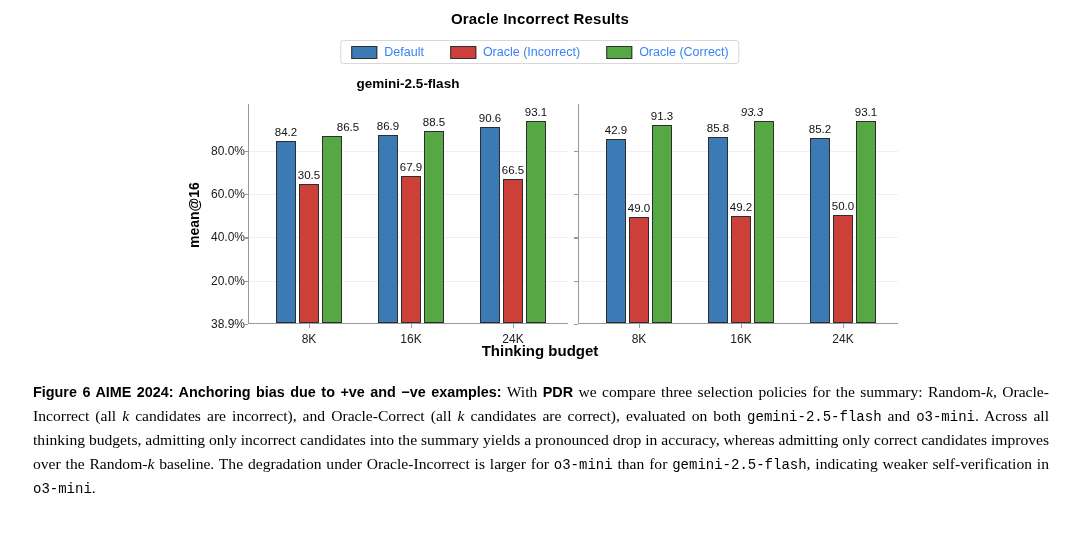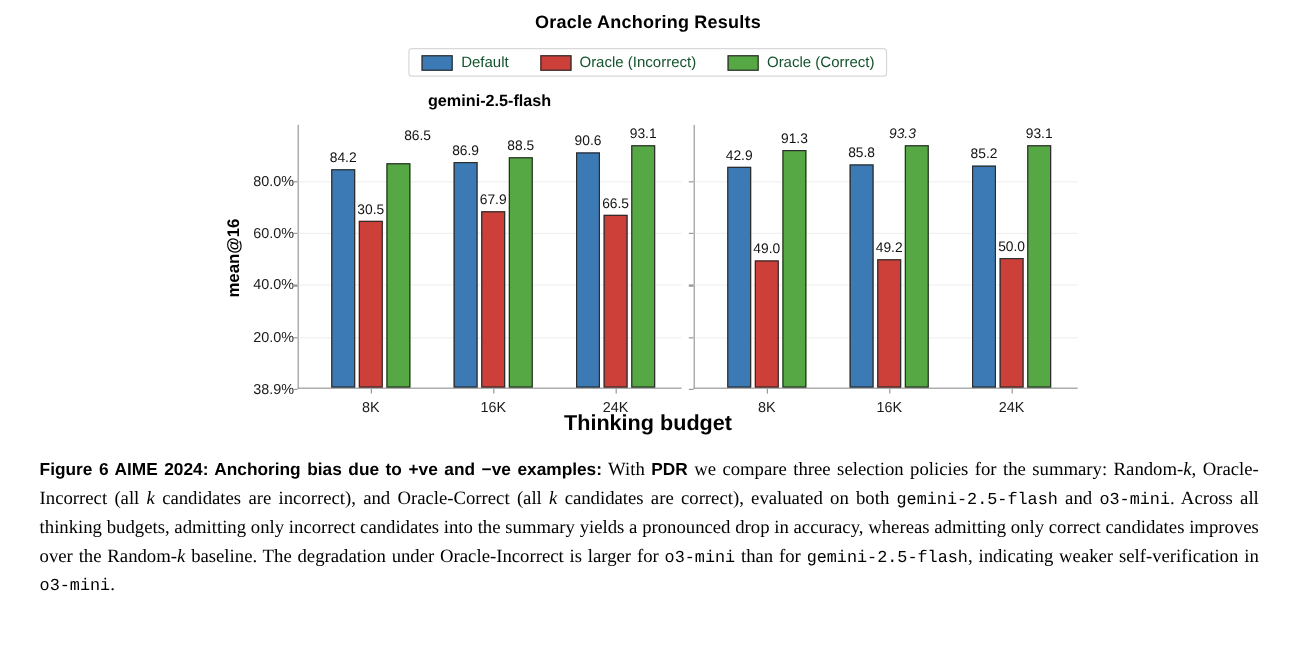--- a/index.html
+++ b/index.html
@@ -52,21 +52,21 @@
     align-items: center;
     gap: 7px;
   }
   .legend-swatch {
     width: 24px;
     height: 11px;
     border: 1px solid #2f2f2f;
   }
   .legend-label {
     font-size: 12.5px;
-    color: #14532d;
+    color: #3b82f6;
   }
 
   
   .plot-wrap {
     position: absolute;
     left: 0;
     top: 90px;
     width: 1080px;
     height: 270px;
   }
@@ -188,21 +188,21 @@
     transform: translateX(-50%);
     white-space: nowrap;
   }
 
   .xlabel {
     position: absolute;
     left: 0;
     top: 252px;
     width: 1080px;
     text-align: center;
-    font-size: 18px;
+    font-size: 15px;
     font-weight: bold;
   }
 
   
   .caption {
     position: absolute;
     left: 33px;
     top: 380px;
     width: 1016px;
     font-family: "Liberation Serif", serif;
@@ -222,21 +222,21 @@
   }
   .caption i {
     font-style: italic;
   }
 </style>
 </head>
 <body>
 
 <div id="figure">
 
-  <div class="fig-title">Oracle Anchoring Results</div>
+  <div class="fig-title">Oracle Incorrect Results</div>
 
   <div class="legend" id="legend">
       <div class="legend-entry">
         <span class="legend-swatch" style="background: rgb(59, 122, 181);"></span>
         <span class="legend-label">Default</span>
       </div>
       <div class="legend-entry">
         <span class="legend-swatch" style="background: rgb(204, 64, 57);"></span>
         <span class="legend-label">Oracle (Incorrect)</span>
       </div>
@@ -269,21 +269,21 @@
             <div class="gridline" style="top: 89.98px;"></div>
             <div class="ytick-mark" style="top: 89.98px;"></div>
             <div class="gridline" style="top: 46.64px;"></div>
             <div class="ytick-mark" style="top: 46.64px;"></div>
             <div class="bars-layer">
               <div class="bar" style="left: 28px; width: 20px; height: 182.461px; background: rgb(59, 122, 181);"></div>
               <div class="bar-value" style="left: 38px; bottom: 186.461px;">84.2</div>
               <div class="bar" style="left: 51px; width: 20px; height: 138.688px; background: rgb(204, 64, 57);"></div>
               <div class="bar-value" style="left: 61px; bottom: 142.688px;">30.5</div>
               <div class="bar" style="left: 74px; width: 20px; height: 187.446px; background: rgb(85, 168, 68);"></div>
-              <div class="bar-value" style="left: 84px; bottom: 204px; padding-left: 32px;">86.5</div>
+              <div class="bar-value" style="left: 84px; bottom: 191px; padding-left: 32px;">86.5</div>
               <div class="bar" style="left: 130px; width: 20px; height: 188.312px; background: rgb(59, 122, 181);"></div>
               <div class="bar-value" style="left: 140px; bottom: 192.312px;">86.9</div>
               <div class="bar" style="left: 153px; width: 20px; height: 147.139px; background: rgb(204, 64, 57);"></div>
               <div class="bar-value" style="left: 163px; bottom: 151.139px;">67.9</div>
               <div class="bar" style="left: 176px; width: 20px; height: 191.78px; background: rgb(85, 168, 68);"></div>
               <div class="bar-value" style="left: 186px; bottom: 195.78px;">88.5</div>
               <div class="bar" style="left: 232px; width: 20px; height: 196.33px; background: rgb(59, 122, 181);"></div>
               <div class="bar-value" style="left: 242px; bottom: 200.33px;">90.6</div>
               <div class="bar" style="left: 255px; width: 20px; height: 144.106px; background: rgb(204, 64, 57);"></div>
               <div class="bar-value" style="left: 265px; bottom: 148.106px;">66.5</div>

